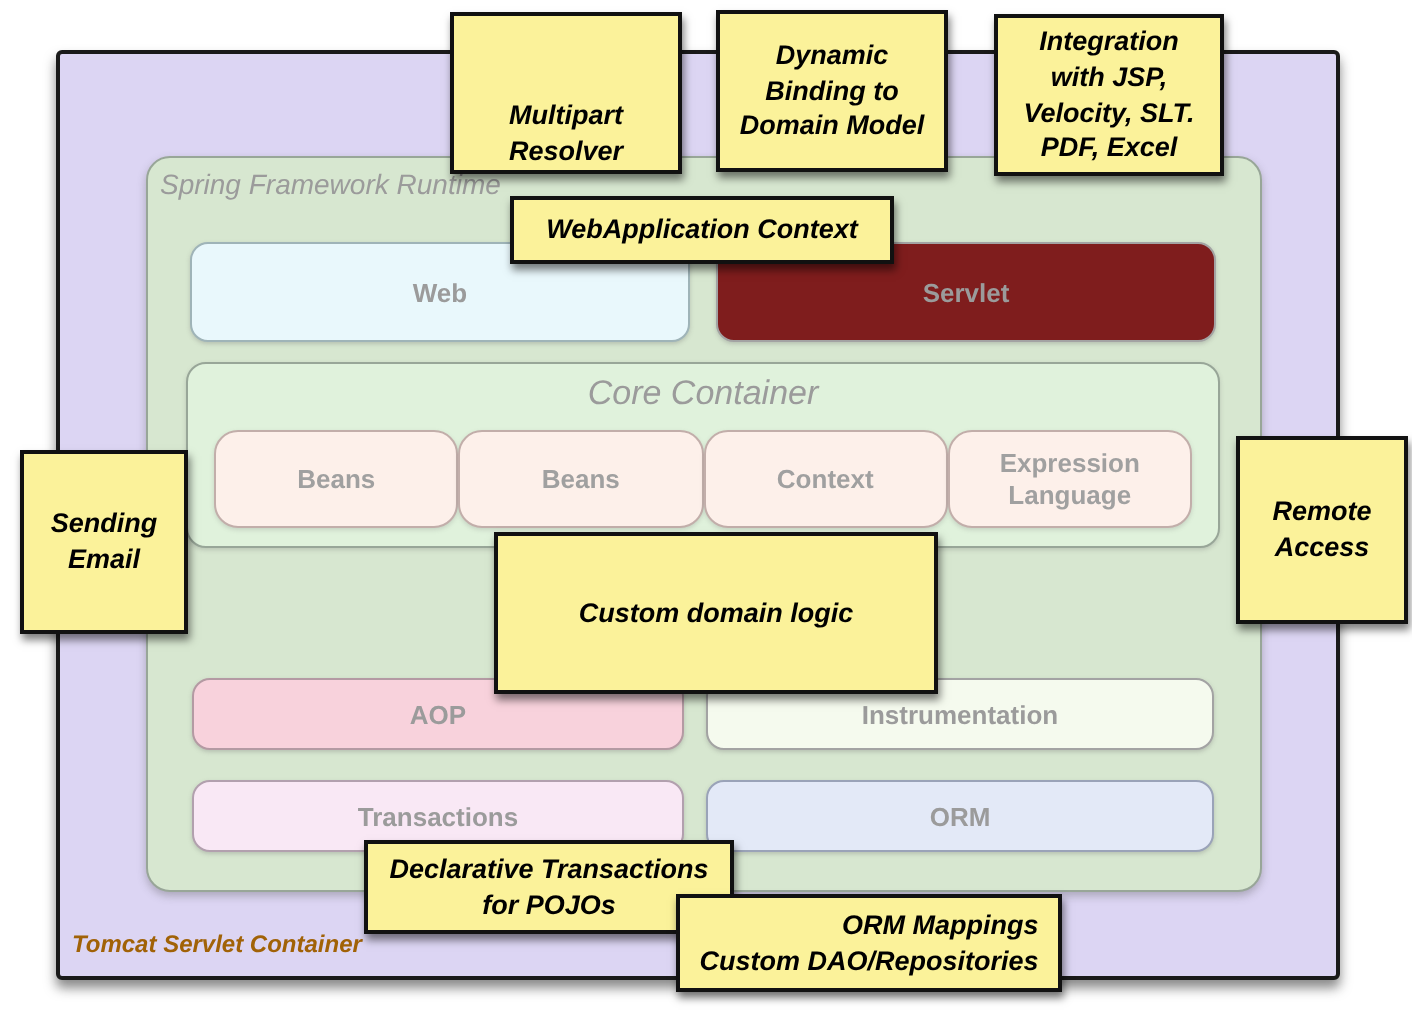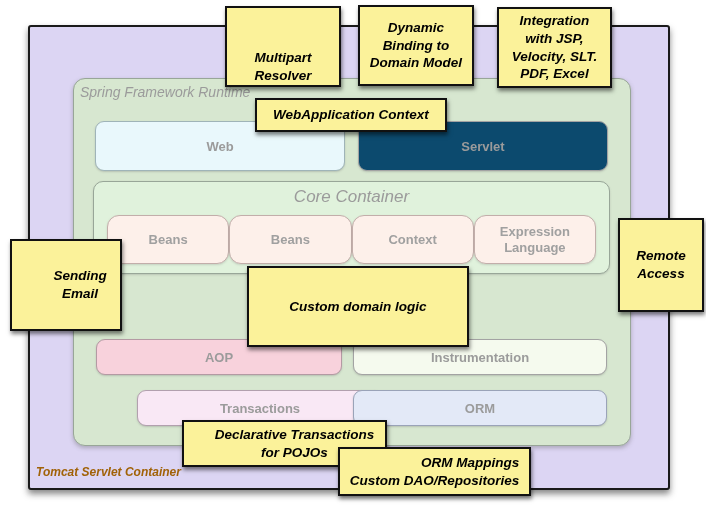--- a/index.html
+++ b/index.html
@@ -36,24 +36,24 @@
   }
   
   .lbox{
     position:absolute;z-index:3;
     display:flex;align-items:center;justify-content:center;
     font-size:13px;font-weight:bold;color:#9b9b9b;text-align:right;
     border-radius:9px;border:1.5px solid #a3a3a3;
     box-shadow:0 1px 2px rgba(120,120,120,.35);
   }
   .web{left:95px;top:121px;width:248px;height:48px;background:#e9f8fc;border-color:#9fb4b8;}
-  .servlet{left:358px;top:121px;width:248px;height:48px;background:#0c4a6e;}
+  .servlet{left:358px;top:121px;width:248px;height:48px;background:#7f1d1d;}
   .aop{left:96px;top:339px;width:244px;height:34px;background:#f8d2dc;border-color:#b49aa3;}
   .instrumentation{left:353px;top:339px;width:252px;height:34px;background:#f5faee;}
-  .transactions{left:96px;top:390px;width:244px;height:34px;background:#f9e8f5;border-color:#b2a0ae;margin-left:41px;}
+  .transactions{left:96px;top:390px;width:244px;height:34px;background:#f9e8f5;border-color:#b2a0ae;}
   .orm{left:353px;top:390px;width:252px;height:34px;background:#e3e9f7;border-color:#9aa3b8;}
   
   .core-panel{
     position:absolute;left:93px;top:181px;width:515px;height:91px;
     background:#e0f2dc;border:1.5px solid #98a698;border-radius:10px;
     box-shadow:0 1px 2px rgba(120,120,120,.3);
     z-index:3;
   }
   .core-title{
     position:absolute;left:0;right:0;top:5px;text-align:center;
@@ -79,24 +79,24 @@
     text-align:center;white-space:pre-line;
     font-size:13.5px;font-weight:bold;font-style:italic;color:#000;
     line-height:1.32;
     box-shadow:1px 3px 4px rgba(0,0,0,.5);
   }
   .n-form{left:90px;top:6px;width:113px;height:77px;}
   .n-multipart{left:225px;top:6px;width:112px;height:77px;align-items:flex-end;}
   .n-dynamic{left:358px;top:5px;width:112px;height:77px;}
   .n-integration{left:497px;top:7px;width:111px;height:77px;}
   .n-webapp{left:255px;top:98px;width:188px;height:30px;}
-  .n-email{left:10px;top:239px;width:80px;height:88px;padding-left:28px;}
+  .n-email{left:10px;top:225px;width:80px;height:88px;}
   .n-remote{left:618px;top:218px;width:82px;height:90px;}
   .n-custom{left:247px;top:266px;width:218px;height:77px;}
-  .n-declarative{left:182px;top:420px;width:181px;height:43px;padding-left:20px;}
+  .n-declarative{left:182px;top:420px;width:181px;height:43px;}
   .n-ormmap{left:338px;top:447px;width:189px;height:45px;text-align:right;}
 </style>
 </head>
 <body>
 
 <div class="stage">
 
   <div class="tomcat"></div>
   <div class="tomcat-label">Tomcat Servlet Container</div>
 

